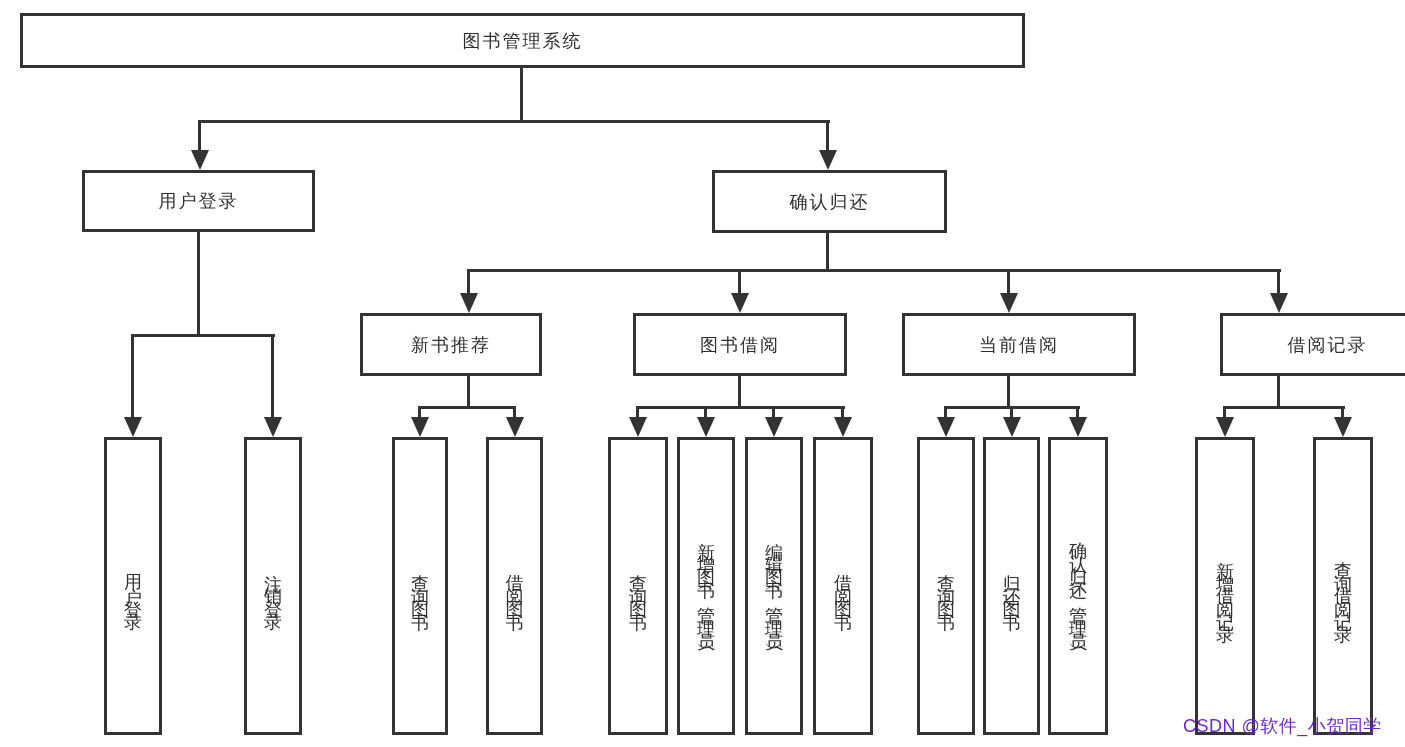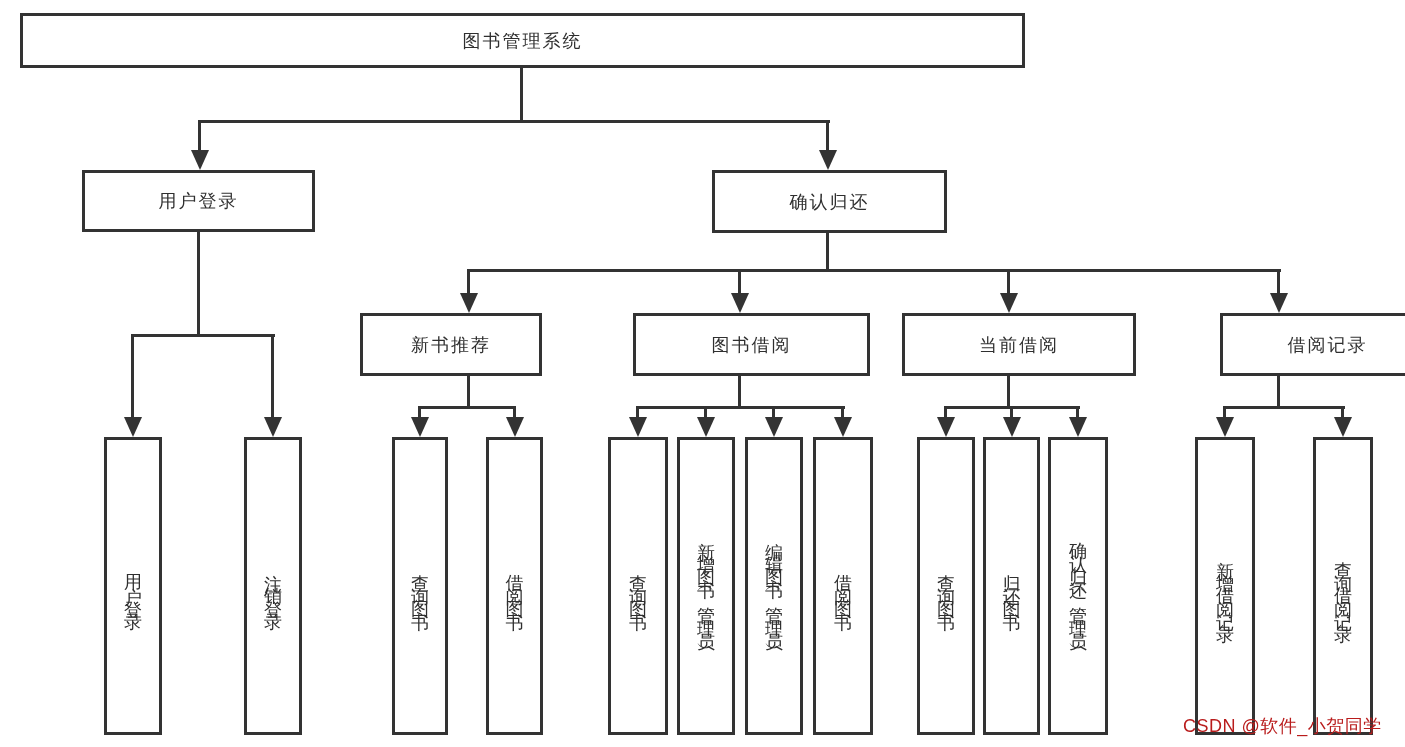--- a/index.html
+++ b/index.html
@@ -67,21 +67,21 @@
     border-left: 9px solid transparent;
     border-right: 9px solid transparent;
     border-top: 20px solid #333333;
   }
   .watermark {
     position: absolute;
     left: 1183px;
     top: 714px;
     font-size: 18px;
     letter-spacing: 0.5px;
-    color: #b91c1c;
+    color: #6d28d9;
     z-index: 3;
     white-space: nowrap;
   }
 </style>
 </head>
 <body>
 
 <div id="canvas">
 
   <div class="box h" style="left:20px; top:13px; width:1005px; height:55px;">
@@ -91,21 +91,21 @@
   <div class="box h" style="left:82px; top:170px; width:233px; height:62px;">
     <span class="lbl">用户登录</span>
   </div>
   <div class="box h" style="left:712px; top:170px; width:235px; height:63px;">
     <span class="lbl">确认归还</span>
   </div>
 
   <div class="box h" style="left:360px; top:313px; width:182px; height:63px;">
     <span class="lbl">新书推荐</span>
   </div>
-  <div class="box h" style="left:633px; top:313px; width:237px; height:63px;">
+  <div class="box h" style="left:633px; top:313px; width:214px; height:63px;">
     <span class="lbl">图书借阅</span>
   </div>
   <div class="box h" style="left:902px; top:313px; width:234px; height:63px;">
     <span class="lbl">当前借阅</span>
   </div>
   <div class="box h" style="left:1220px; top:313px; width:215px; height:63px;">
     <span class="lbl">借阅记录</span>
   </div>
 
   <div class="box v" style="left:104px; top:437px; width:58px; height:298px;">

